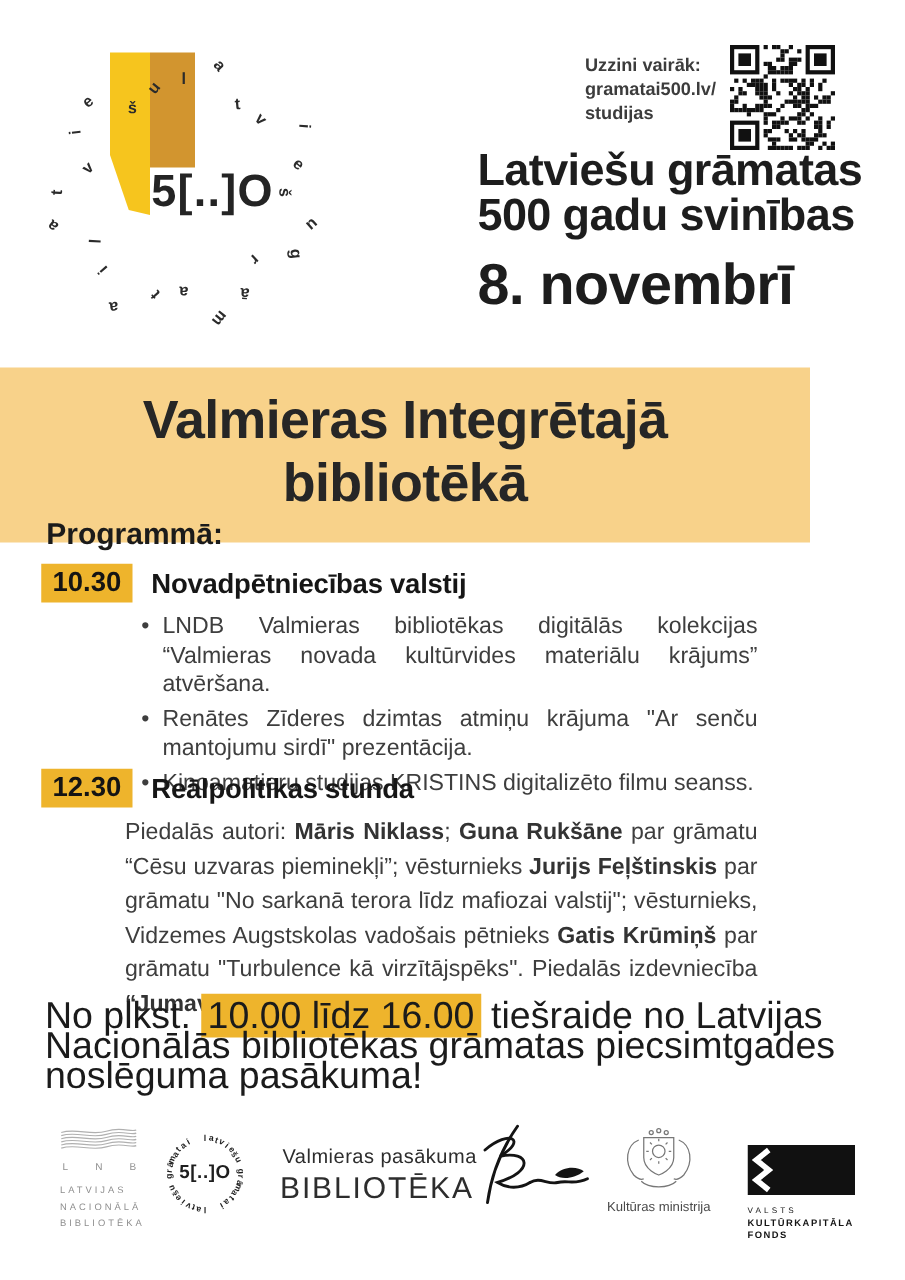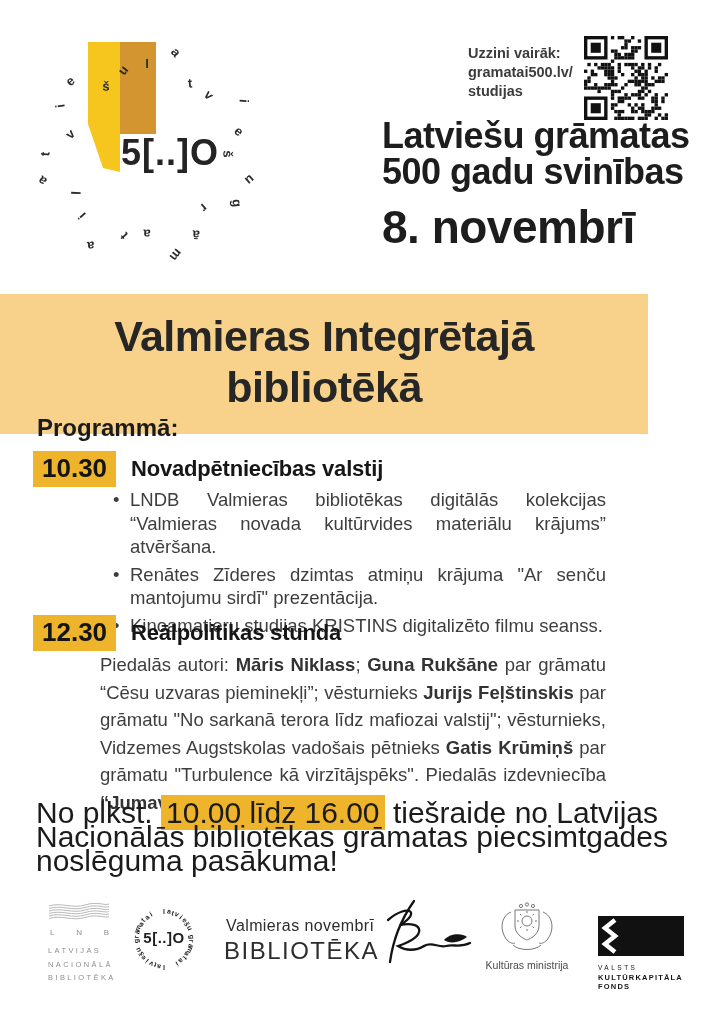--- a/index.html
+++ b/index.html
@@ -27,21 +27,21 @@
   
   .banner{position:absolute;left:0;top:266px;width:648px;height:140px;background:var(--c-banner,#F8D28A);
     text-align:center;margin-top:28px;}
   .banner .b-line{display:block;font-size:43px;font-weight:800;line-height:51px;letter-spacing:-.5px;color:#262626;}
   .banner .b-wrap{padding-top:17px;}
   
   .prog-heading{position:absolute;left:37px;top:414px;font-size:24px;font-weight:800;color:#1b1b1b;}
   .session{position:absolute;left:33px;display:flex;align-items:center;gap:15px;}
   .session-1{top:451px;}
   .session-2{top:615px;}
-  .time-chip{background:var(--c-hl,#EEB42C);color:#141414;font-size:26px;font-weight:800;padding:2px 9px 3px;}
+  .time-chip{background:var(--c-hl,#EEB42C);color:#141414;font-size:22px;font-weight:800;padding:2px 9px 3px;}
   .session-title{font-size:22px;font-weight:800;color:#161616;letter-spacing:-.2px;}
   .bullets{position:absolute;left:130px;top:488px;width:476px;margin:0;padding:0;list-style:none;
     font-size:18.5px;line-height:23.5px;color:var(--c-body,#3e3e3e);}
   .bullets li{position:relative;text-align:justify;margin-bottom:4px;}
   .bullets li::before{content:"•";position:absolute;left:-17px;top:0;color:#3e3e3e;}
   .session-desc{position:absolute;left:100px;top:651px;width:506px;margin:0;
     font-size:18.5px;line-height:27.5px;color:var(--c-body,#3e3e3e);text-align:justify;}
   .rt-b{font-weight:700;color:#333;}
   
   .notice{position:absolute;left:36px;top:801px;width:640px;
@@ -404,21 +404,21 @@
         <span style="left: 15.3997px; top: 17.0361px; transform: translate(-50%, -50%) rotate(312.632deg);">t</span>
         <span style="left: 18.802px; top: 13.9041px; transform: translate(-50%, -50%) rotate(322.105deg);">a</span>
         <span style="left: 22.6735px; top: 11.3747px; transform: translate(-50%, -50%) rotate(331.579deg);">i</span>
         <span style="left: 26.9084px; top: 9.51712px; transform: translate(-50%, -50%) rotate(341.053deg);"> </span>
         <span style="left: 31.3914px; top: 8.38188px; transform: translate(-50%, -50%) rotate(350.526deg);"> </span>
       </div>
     <div class="stamp-center">5[..]O</div>
   </div>
 
   <div class="footer-logo vib">
-    <div class="vib-line1">Valmieras novembrī</div>
+    <div class="vib-line1">Valmieras pasākuma</div>
     <div class="vib-line2">BIBLIOTĒKA</div>
   </div>
 
   <svg class="footer-logo signature" width="96" height="74" viewBox="0 0 96 74">
     <g fill="none" stroke="#141414" stroke-width="2.3" stroke-linecap="round">
       <path d="M36,5 C24,22 15,44 12,66"></path>
       <path d="M10,24 C30,7 44,16 22,29 C46,24 50,41 20,50 C28,55 38,55 46,50"></path>
       <path d="M46,50 C54,45 60,52 68,50 C76,48 82,52 92,47"></path>
     </g>
     <path d="M66,44 C72,37 84,37 89,41 C82,47 71,48 66,44 Z" fill="#141414"></path>

